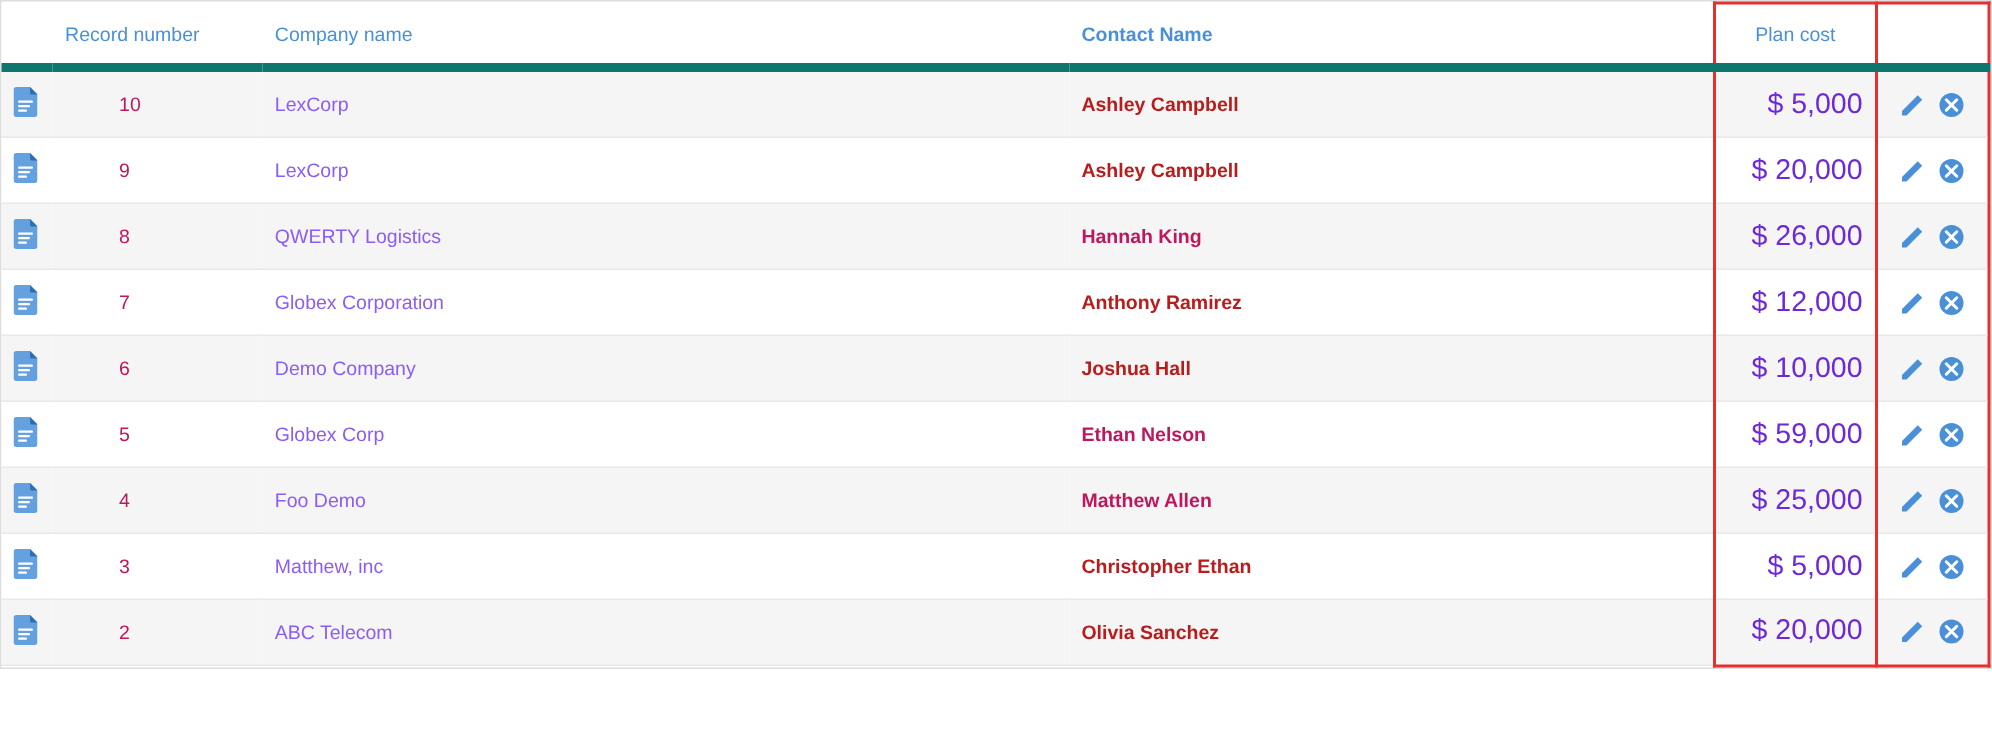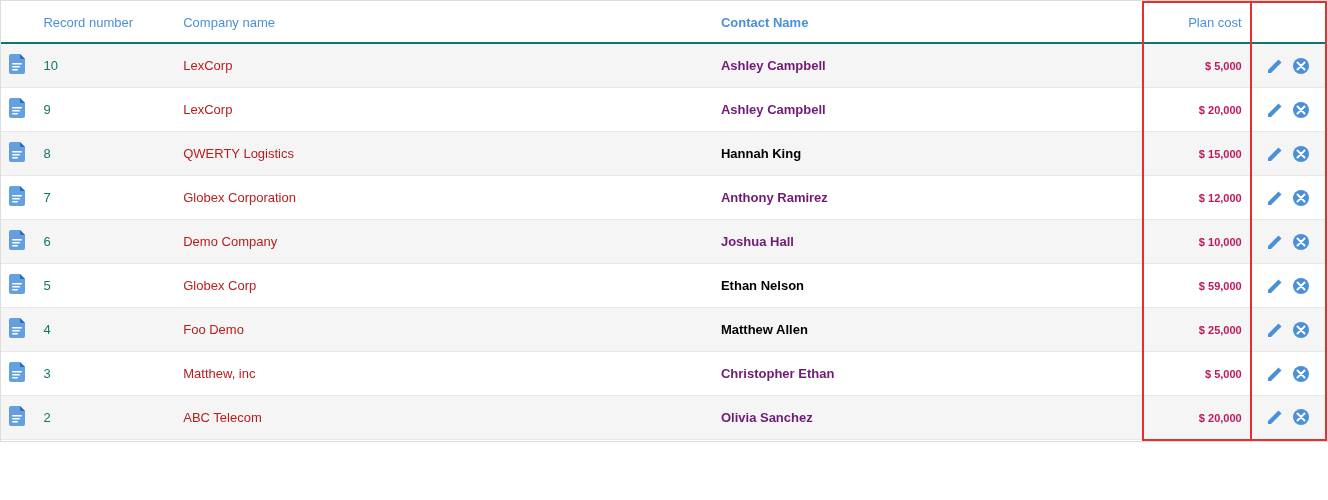--- a/index.html
+++ b/index.html
@@ -10,33 +10,33 @@
       border: 1px solid #ddd;
     }
 
     table {
       width: 100%;
       border-collapse: collapse;
     }
 
     thead tr {
       background: #fff;
-      border-bottom: 2px solid #0f766e;
+      border-bottom: 6px solid #0f766e;
     }
 
     thead th {
       padding: 12px 8px;
       text-align: left;
       font-weight: normal;
       color: #4a90d9;
       font-size: 13px;
     }
 
     thead th.plan-cost-header {
-      text-align: right;
+      text-align: center;
     }
 
     tbody tr {
       border-bottom: 1px solid #e8e8e8;
     }
 
     tbody tr:nth-child(odd) {
       background: #f5f5f5;
     }
 
@@ -62,38 +62,37 @@
       height: 20px;
       position: relative;
     }
 
     .doc-icon svg {
       width: 16px;
       height: 20px;
     }
 
     .company-link {
-      color: #b91c1c;
+      color: #8b5cf6;
       text-decoration: none;
       cursor: pointer;
       text-align: center;
     }
 
     .contact-orange {
-      color: #000000;
+      color: #be185d;
     }
 
     .contact-default {
-      color: #701a75;
+      color: #b91c1c;
     }
 
     .plan-cost-value {
-      color: #be185d;
-      font-size: 11px;
-      font-weight: bold;
+      color: #6d28d9;
+      font-size: 19px;
     }
 
     .actions-cell {
       display: flex;
       align-items: center;
       justify-content: center;
       gap: 4px;
     }
 
     .actions-col {
@@ -122,21 +121,22 @@
       align-items: center;
       justify-content: center;
     }
 
     .btn-edit svg, .btn-delete svg {
       width: 18px;
       height: 18px;
     }
 
     .record-number {
-      color: #0f766e;
+      color: #be185d;
+      margin-left: 36px;
     }
   </style>
 </head>
 <body>
 
 <div class="table-container">
   <table>
     <thead>
       <tr>
         <th class="col-icon"></th>
@@ -216,21 +216,21 @@
         <path d="M2 0h9l5 5v13a2 2 0 01-2 2H2a2 2 0 01-2-2V2a2 2 0 012-2z" fill="#4a90d9" opacity="0.85"></path>
         <path d="M11 0l5 5h-4a1 1 0 01-1-1V0z" fill="#2a70b9"></path>
         <rect x="3" y="9" width="10" height="1.5" rx="0.75" fill="white"></rect>
         <rect x="3" y="12" width="8" height="1.5" rx="0.75" fill="white"></rect>
         <rect x="3" y="15" width="6" height="1.5" rx="0.75" fill="white"></rect>
       </svg>
     </span></td>
           <td class="col-record"><span class="record-number">8</span></td>
           <td class="col-company"><a class="company-link">QWERTY Logistics</a></td>
           <td class="col-contact"><span class="contact-orange">Hannah King</span></td>
-          <td class="col-plan-cost actions-col"><span class="plan-cost-value">$ 15,000</span></td>
+          <td class="col-plan-cost actions-col"><span class="plan-cost-value">$ 26,000</span></td>
           <td class="col-actions actions-col">
             <div class="actions-cell">
       <button class="btn-action btn-edit" title="Edit">
         <svg viewBox="0 0 18 18" fill="none" xmlns="http://www.w3.org/2000/svg">
           <path d="M12.5 2.5l3 3L5 16H2v-3L12.5 2.5z" fill="#4a90d9"></path>
           <path d="M11 4l3 3" stroke="#4a90d9" stroke-width="0"></path>
         </svg>
       </button>
       <button class="btn-action btn-delete" title="Delete">
         <svg viewBox="0 0 18 18" fill="none" xmlns="http://www.w3.org/2000/svg">

